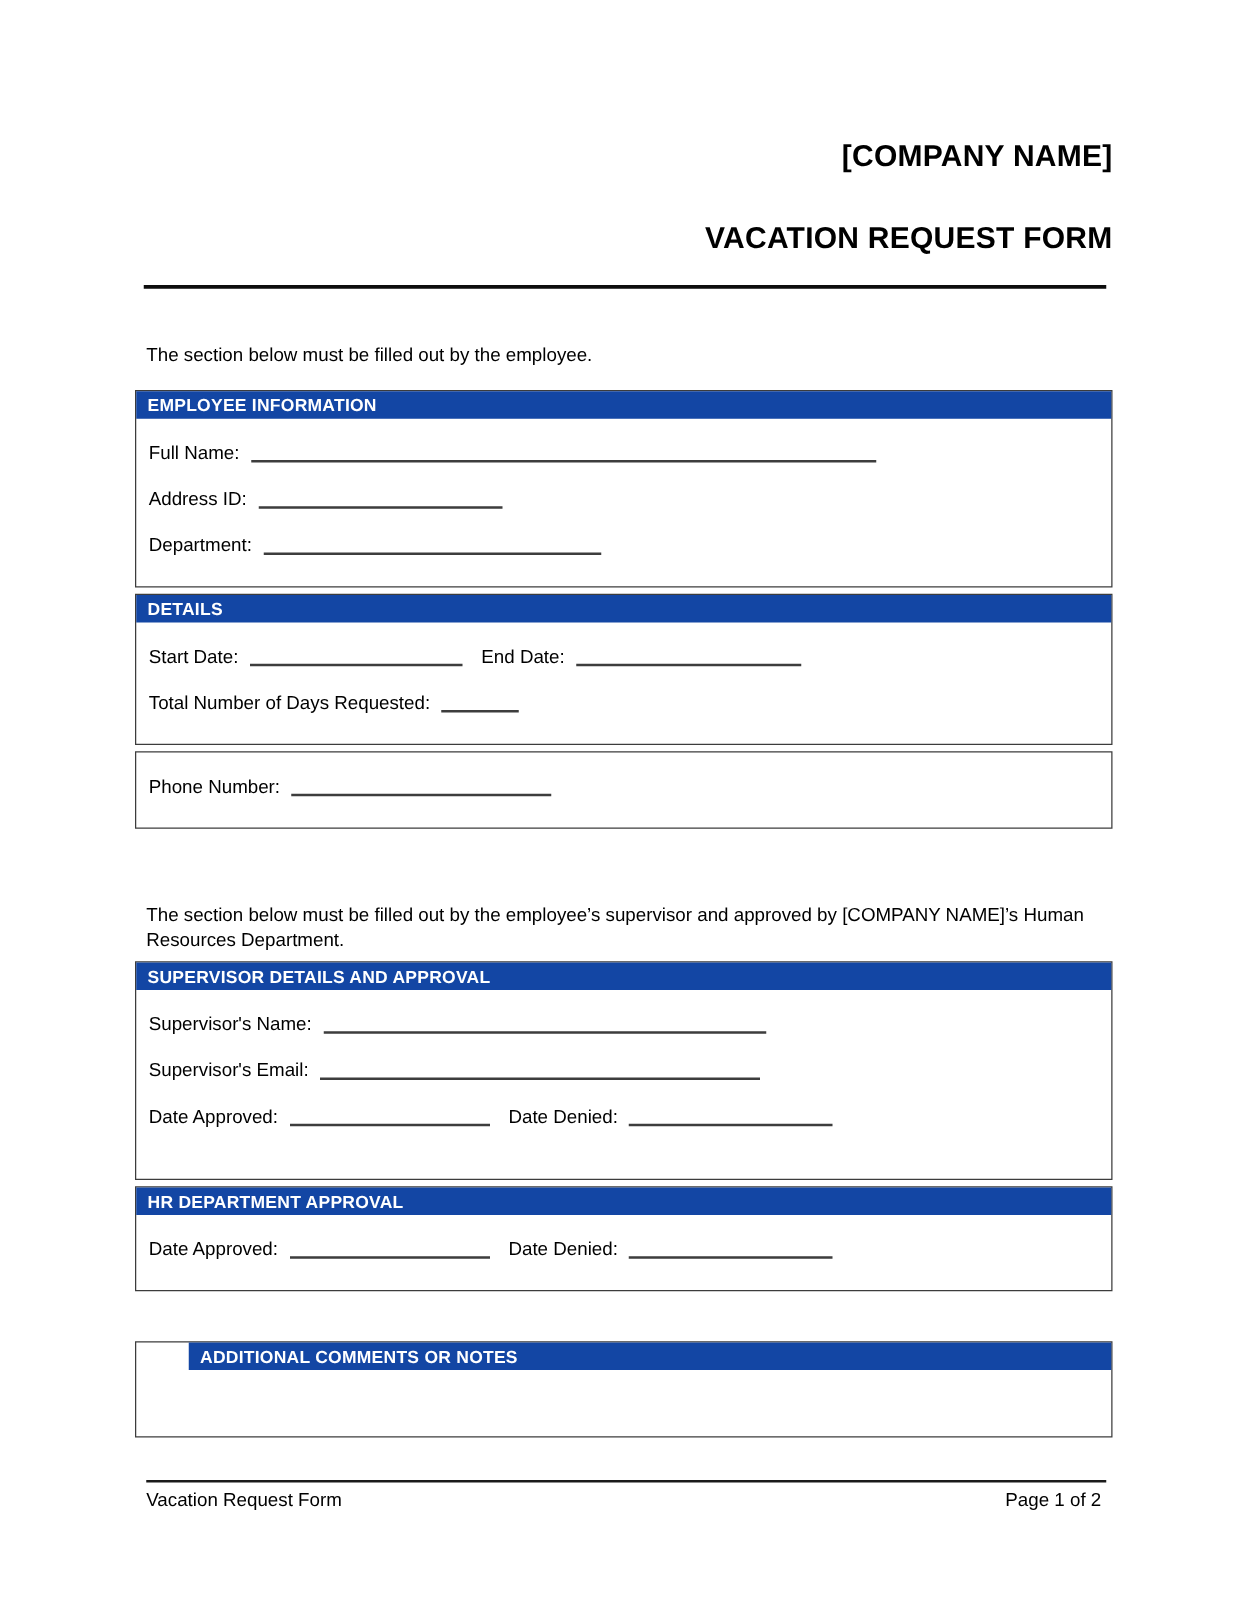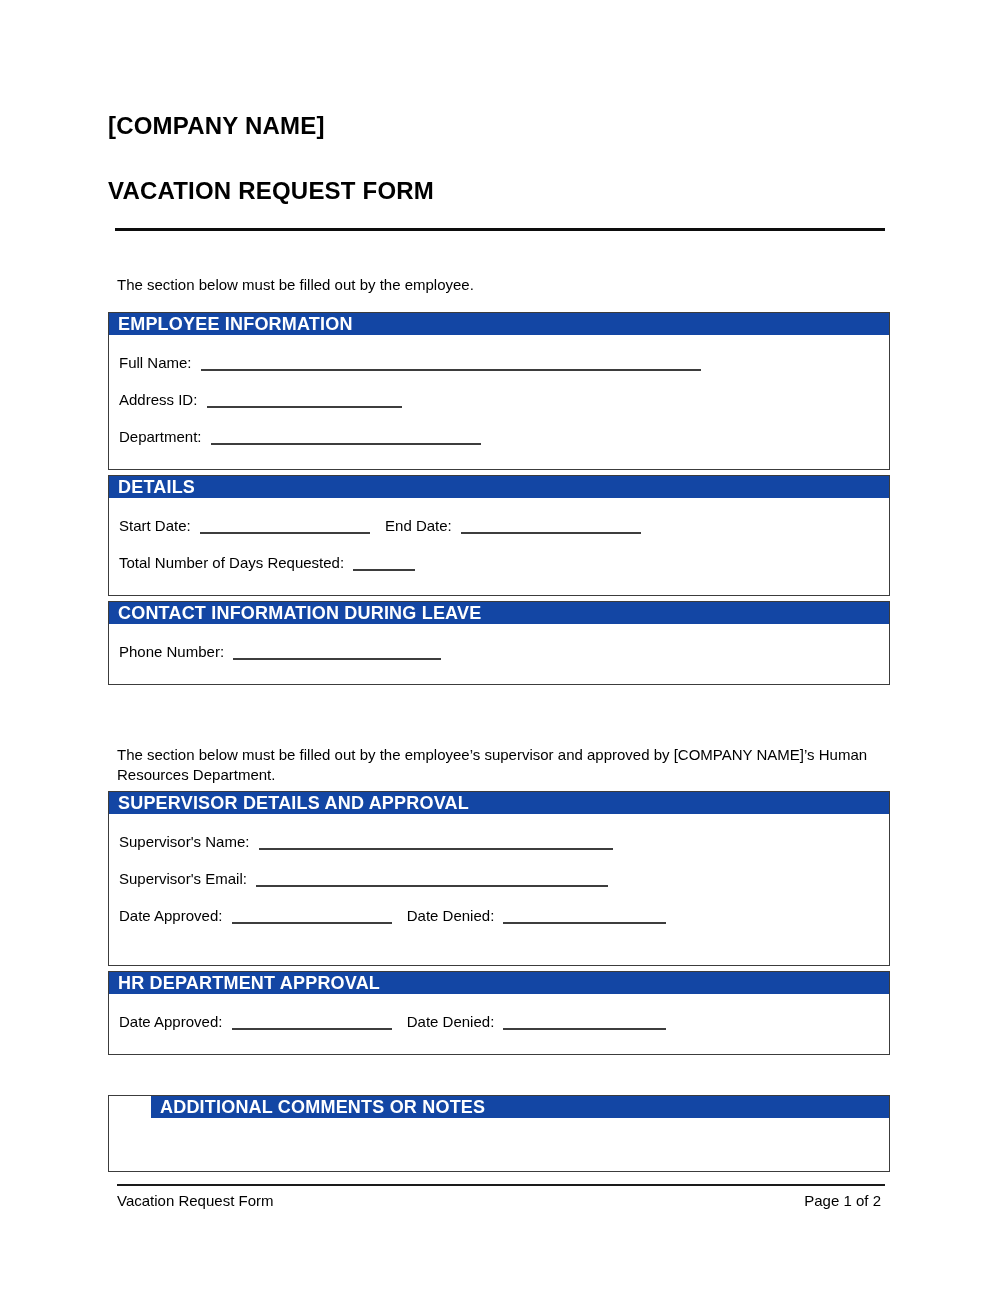--- a/index.html
+++ b/index.html
@@ -15,21 +15,21 @@
   .page {
     width: 1000px;
     height: 1290px;
     padding-top: 112px;
     position: relative;
   }
   .doc { width: 782px; margin-left: 108px; }
 
   
   .company-name, .form-title {
-    text-align: left;
+    text-align: right;
     font-weight: bold;
     font-size: 24px;
     letter-spacing: 0.2px;
     margin: 0;
   }
   .form-title { margin-top: 37px; }
   .title-rule {
     height: 3px;
     background: #0d0d0d;
     margin: 23px 5px 0 7px;
@@ -45,21 +45,21 @@
     margin-top: 5px;
     background: #ffffff;
   }
   .section-box.first { margin-top: 17px; }
   .section-box.gap-lg { margin-top: 6px; }
   .section-box.gap-xl { margin-top: 40px; padding-left: 42px; }
   .section-bar {
     background: #1346a4;
     color: #ffffff;
     font-weight: bold;
-    font-size: 18px;
+    font-size: 14px;
     line-height: 16px;
     padding: 3px 0 3px 9px;
     letter-spacing: 0.2px;
   }
   .section-body { padding: 13px 10px 10px 10px; }
   .section-body.pad-bottom { padding-bottom: 27px; }
   .field-row { height: 37px; line-height: 30px; white-space: nowrap; }
   .field-label { display: inline-block; text-align: right; }
   .fill-line {
     display: inline-block;
@@ -135,21 +135,20 @@
           <span class="fill-line w180"></span>
         </div>
         <div class="field-row">
           <span class="field-label">Total Number of Days Requested:</span>
           <span class="fill-line w62"></span>
         </div>
       </div>
     </div>
 
     <div class="section-box">
-      <div class="section-bar">CONTACT INFORMATION DURING LEAVE</div>
       <div class="section-body">
         <div class="field-row">
           <span class="field-label">Phone Number:</span>
           <span class="fill-line w208"></span>
         </div>
       </div>
     </div>
 
     <p class="note second">The section below must be filled out by the employee’s supervisor and approved by [COMPANY NAME]’s Human Resources Department.</p>
 

